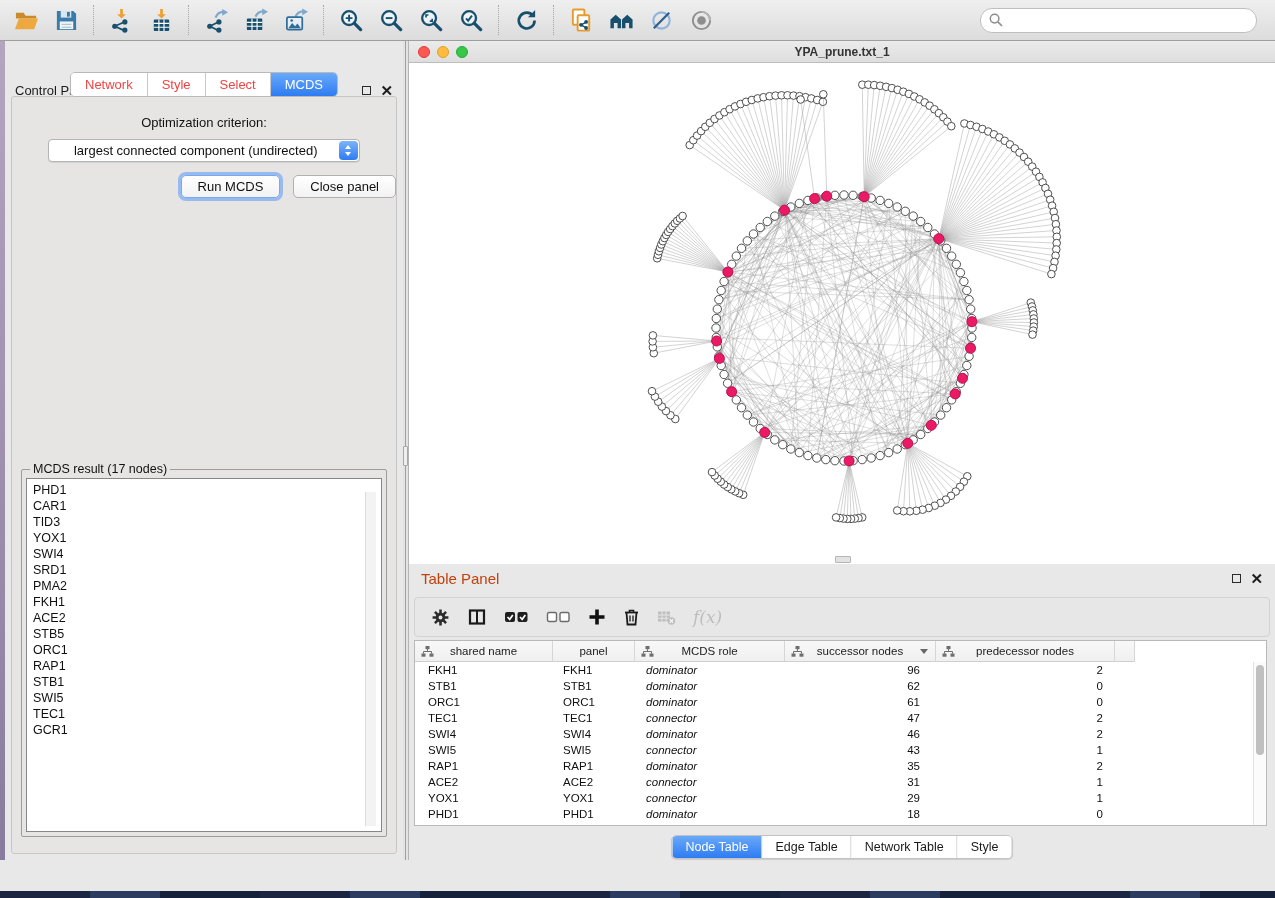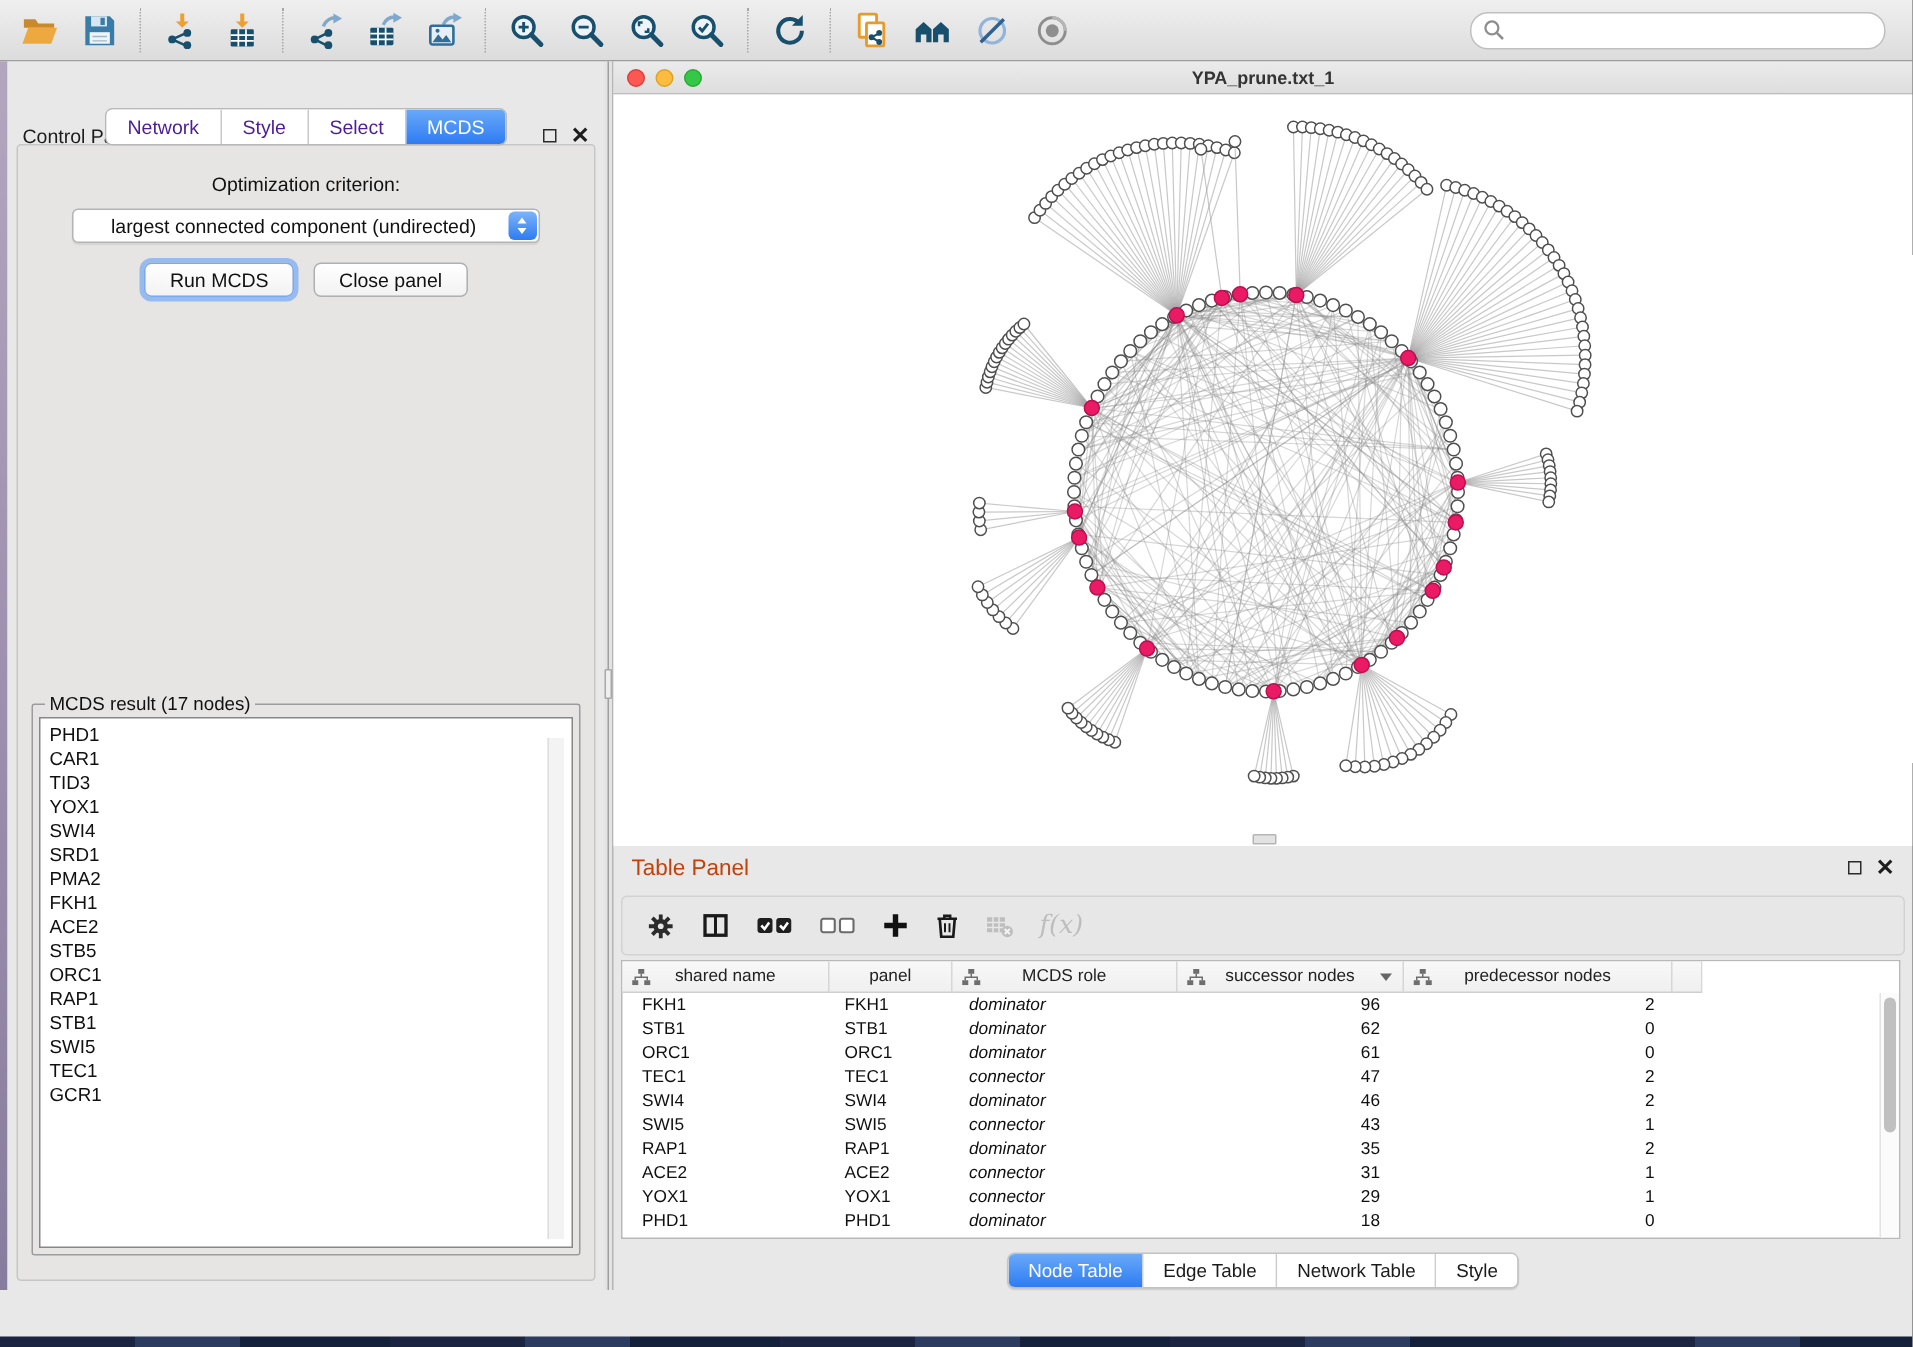--- a/index.html
+++ b/index.html
@@ -24,35 +24,35 @@
 
   
   .control-panel{position:absolute;left:5px;top:41px;width:398px;height:819px;background:#e9e8e8;}
   .cp-title-row{position:relative;height:26px;display:flex;align-items:center;padding:0 10px;margin-top:36px;}
   .cp-title{font-size:13px;color:#1c1c1c;}
   .win-btns{margin-left:auto;display:flex;align-items:center;gap:9px;}
   .float-glyph{width:9px;height:9px;border:1.6px solid #2a2a2a;display:inline-block;}
   .close-glyph{font-size:15px;font-weight:bold;color:#1d1d1d;line-height:9px;}
   .cp-tabs{position:absolute;left:50%;top:31px;transform:translateX(-50%);display:inline-flex;
     background:#fff;border:1px solid #b9b9b9;border-radius:5px;overflow:hidden;z-index:2;}
-  .cp-tab{border:none;background:#fff;font-size:13px;color:#4c1d95;padding:4px 14px;border-right:1px solid #c9c9c9;cursor:pointer;}
+  .cp-tab{border:none;background:#fff;font-size:13px;color:#ef4444;padding:4px 14px;border-right:1px solid #c9c9c9;cursor:pointer;}
   .cp-tab:last-child{border-right:none;}
   .cp-tab.sel{background:linear-gradient(#69a9f9,#2e7cf3);color:#fff;}
   .cp-content{position:absolute;left:6px;right:6px;top:55px;bottom:6px;background:#e7e5e4;
     border:1px solid #c6c6c6;border-radius:3px;}
   .opt-label{margin-top:18px;text-align:center;font-size:13px;color:#111;}
   .dropdown{margin:9px auto 0;width:312px;height:23px;background:#fff;border:1px solid #b4b4b4;border-radius:4px;
     display:flex;align-items:center;position:relative;cursor:pointer;box-shadow:0 1px 1px rgba(0,0,0,.08);}
   .dropdown .dd-text{flex:1;text-align:center;font-size:13px;color:#111;padding-left:6px;white-space:nowrap;overflow:hidden;}
   .stepper{width:19px;height:19px;margin:0 1.5px 0 2px;border-radius:4px;background:linear-gradient(#7db4fa,#2d7bf3);
     display:flex;flex-direction:column;align-items:center;justify-content:center;gap:2.5px;flex:0 0 auto;}
   .chev{width:0;height:0;border-left:3.5px solid transparent;border-right:3.5px solid transparent;}
   .chev.up{border-bottom:4px solid #fff;}
   .chev.down{border-top:4px solid #fff;}
-  .btn-row{margin-top:13px;display:flex;justify-content:center;gap:13px;}
+  .btn-row{margin-top:13px;display:flex;justify-content:flex-end;gap:13px;}
   .mac-btn{height:23px;padding:0 16px;background:linear-gradient(#ffffff,#f2f2f2);border:1px solid #b0b0b0;
     border-radius:5px;font-size:13px;color:#111;cursor:pointer;}
   .mac-btn.focused{box-shadow:0 0 0 3px rgba(86,152,248,.55);border-color:#7aa9f0;}
   .result-group{position:absolute;left:9px;right:9px;top:365px;bottom:16px;border:1px solid #9c9c9c;
     border-radius:2px;margin:0;padding:2px 4px 4px;}
   .result-group legend{font-size:12.5px;color:#111;padding:0 3px;margin-left:4px;}
   .result-list{position:relative;width:100%;height:100%;background:#fff;border:1px solid #878787;
     overflow:hidden;padding:3px 0 0 6px;}
   .result-item{font-size:12.5px;line-height:16px;color:#101010;}
   .result-scroll{position:absolute;right:5px;top:13px;bottom:5px;width:11px;background:#f3f3f3;border-left:1px solid #ddd;}

